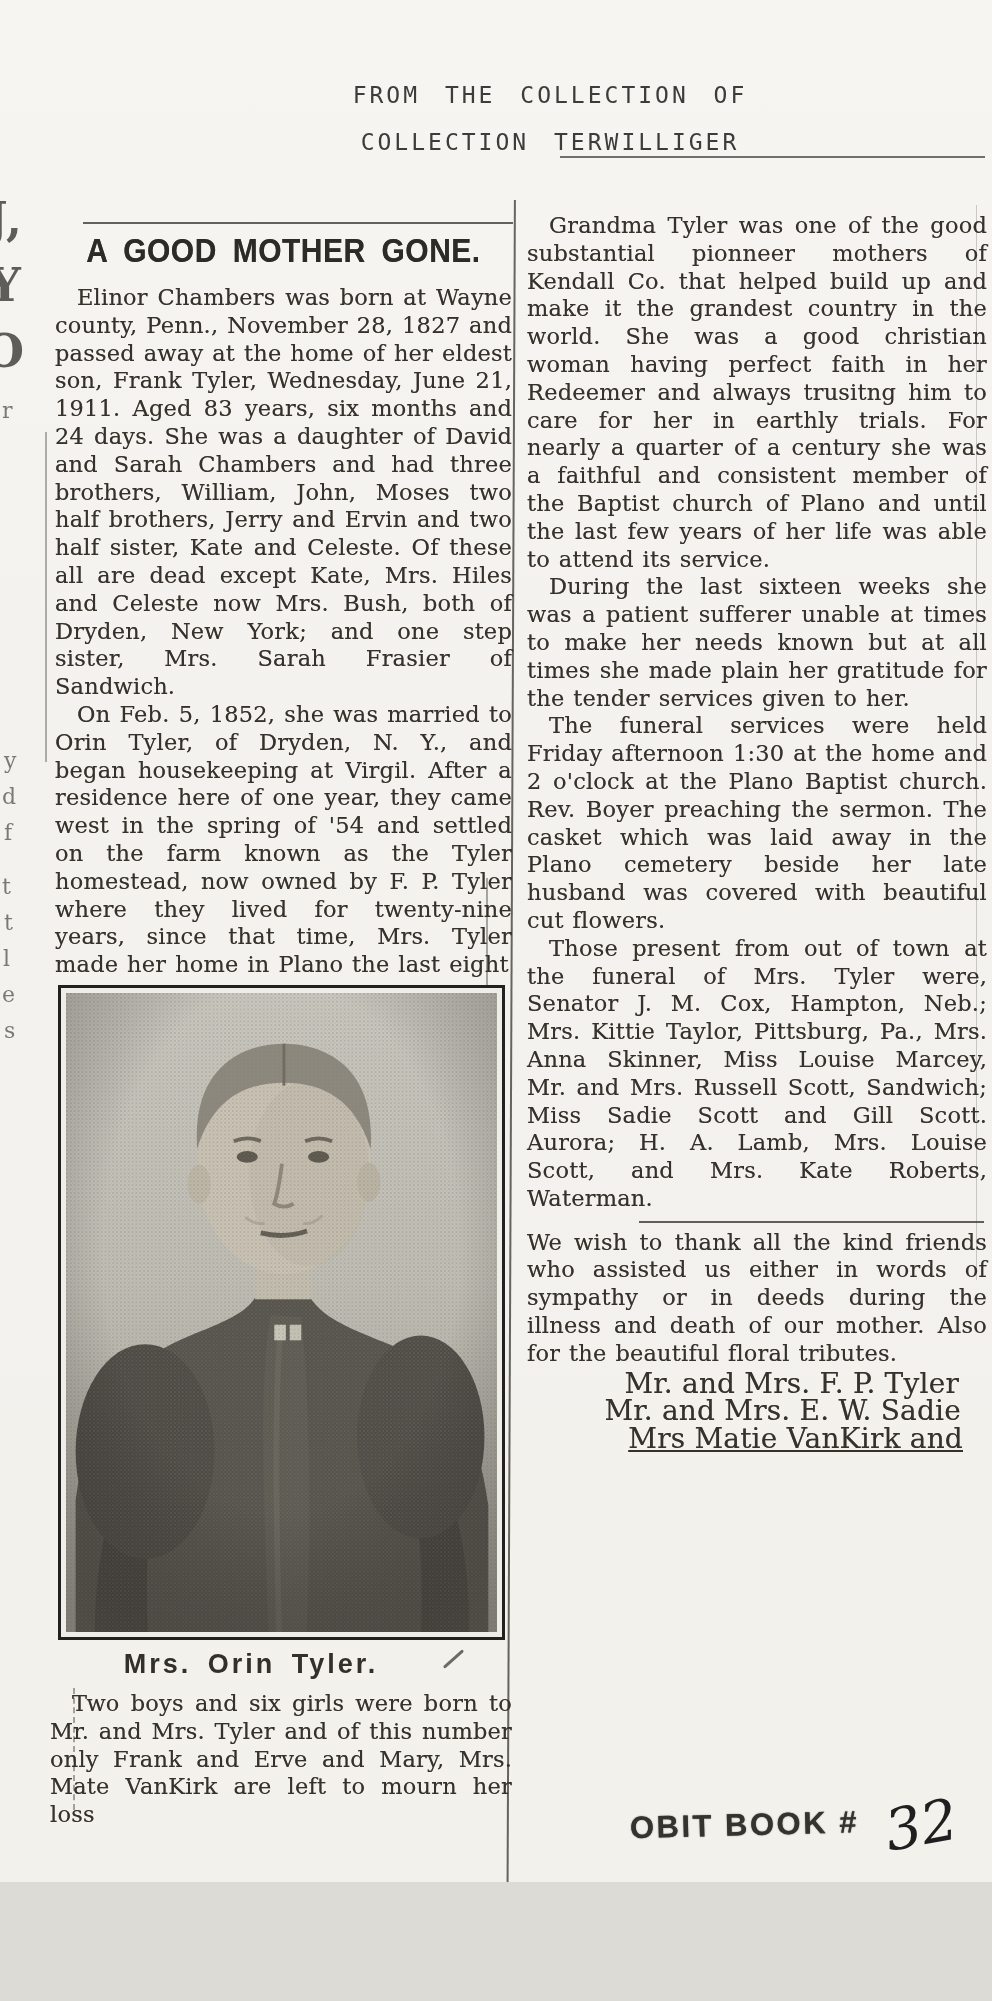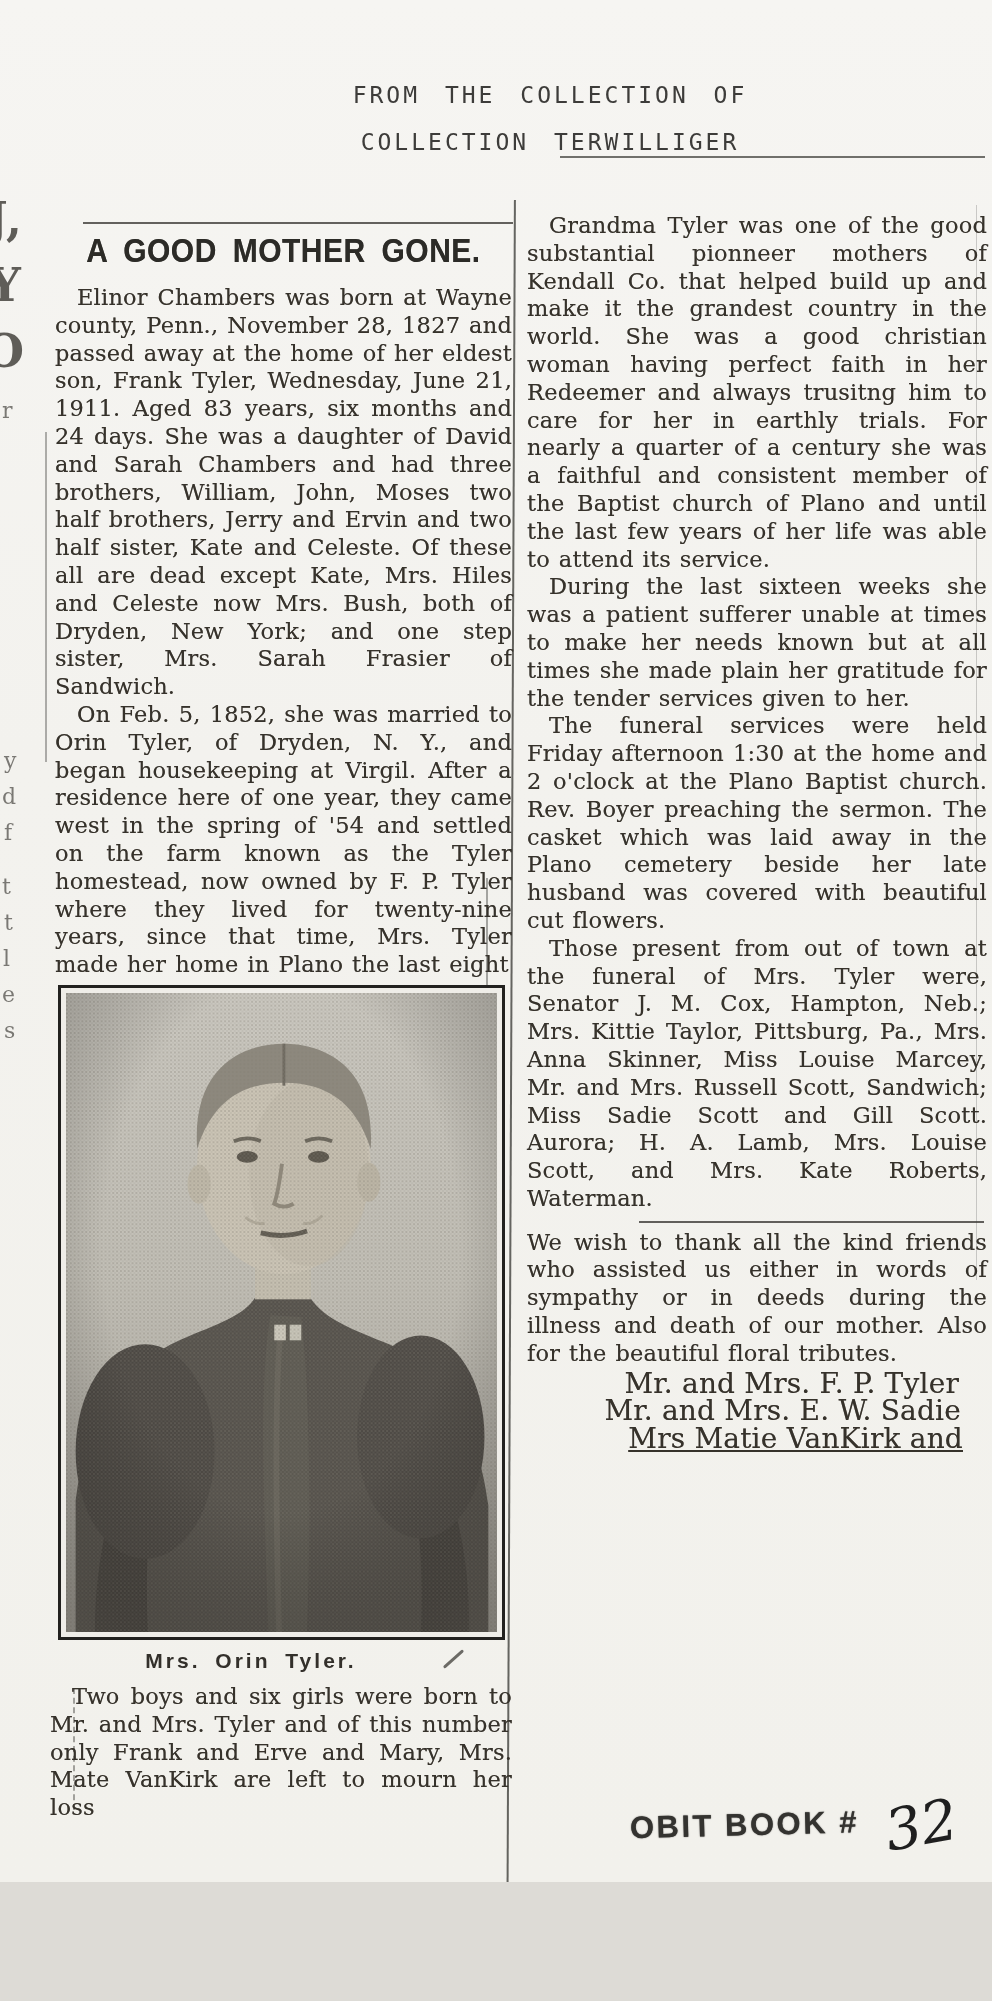--- a/index.html
+++ b/index.html
@@ -34,21 +34,21 @@
   }
   
   #photo{
     position:absolute;left:58px;top:985px;width:447px;height:655px;
     border:3px solid #22211f;background:#efede8;box-sizing:border-box;
     padding:5px;
   }
   #photo svg{display:block;width:100%;height:100%;}
   .caption{
     text-align:center;margin:0 60px 10px 0;
-    font-family:"Liberation Sans",sans-serif;font-weight:700;font-size:21px;
+    font-family:"Liberation Sans",sans-serif;font-weight:700;font-size:27px;
     letter-spacing:3px;color:#33302b;word-spacing:6px;
   }
   #left-bottom{position:absolute;left:50px;top:1649px;width:462px;}
   
   #right-col{position:absolute;left:527px;top:212px;width:460px;}
   .frag-loss{
     font-size:21px;color:#36322b;opacity:.5;filter:blur(.4px);
     margin:0 0 2px 10px;line-height:26px;
   }
   .short-rule{width:345px;height:2px;background:#3c3a36;margin:8px 0 6px 112px;opacity:.8;}

